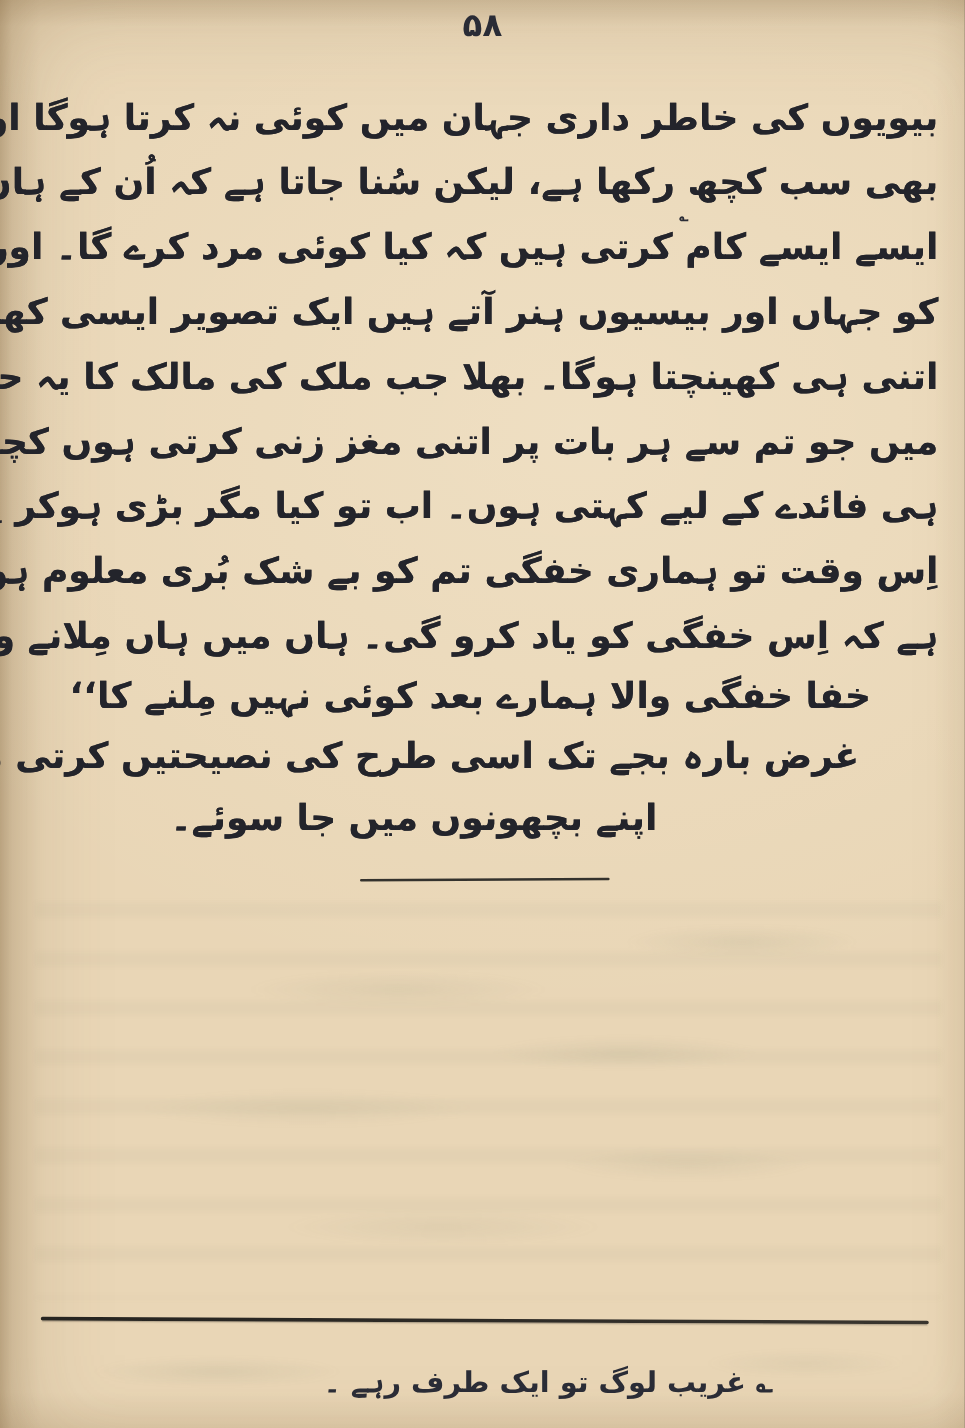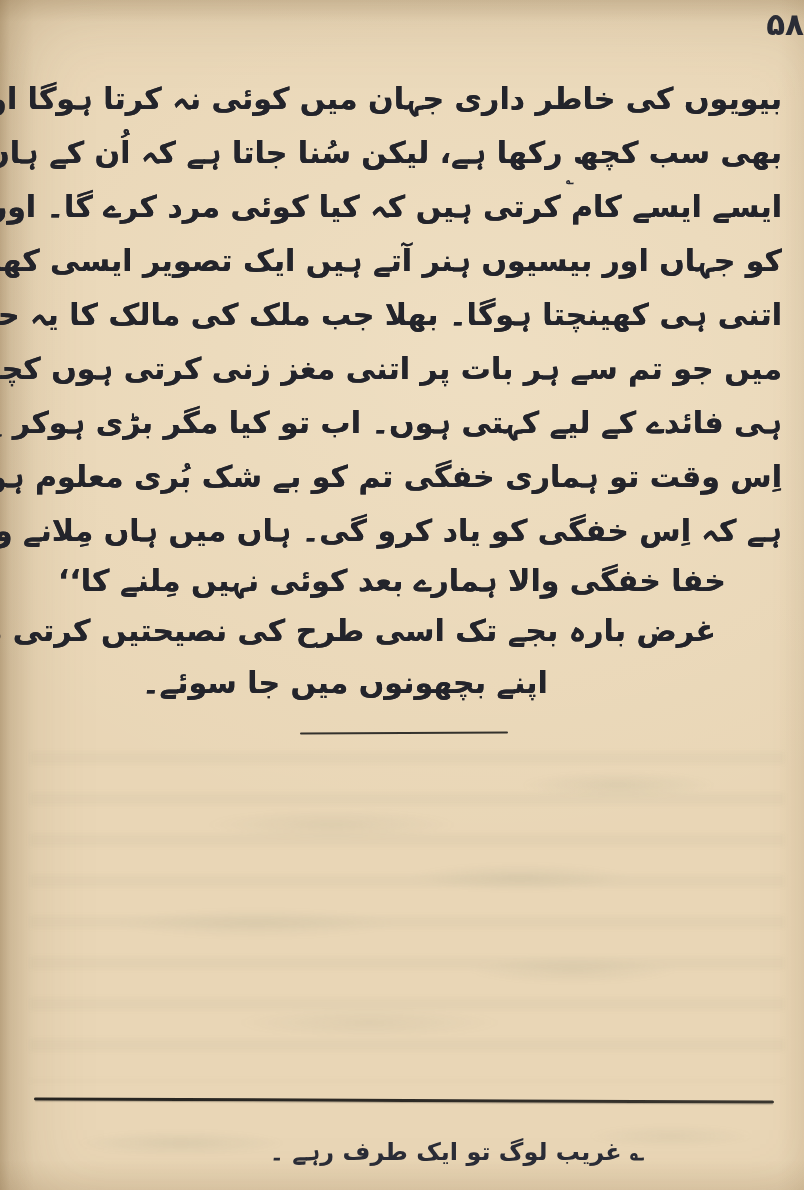--- a/index.html
+++ b/index.html
@@ -16,22 +16,22 @@
       linear-gradient(0deg, rgba(130,100,60,.12) 0px, rgba(130,100,60,0) 30px),
       #e9d6b6;
     box-shadow: inset 26px 18px 90px -30px rgba(110,80,40,.35);
     font-family:"DejaVu Sans", sans-serif;
     color:#23242b;
   }
 
   
   .page-number{
     position:absolute;top:6px;left:0;right:0;
-    text-align:right;
-    font-size:31px;font-weight:700;
+    text-align:center;
+    font-size:27px;font-weight:700;
     letter-spacing:6px;
     color:#2a2c36;
   }
 
   
   .text-block{
     position:absolute;
     top:72px;left:42px;right:22px;
     direction:rtl;
   }

